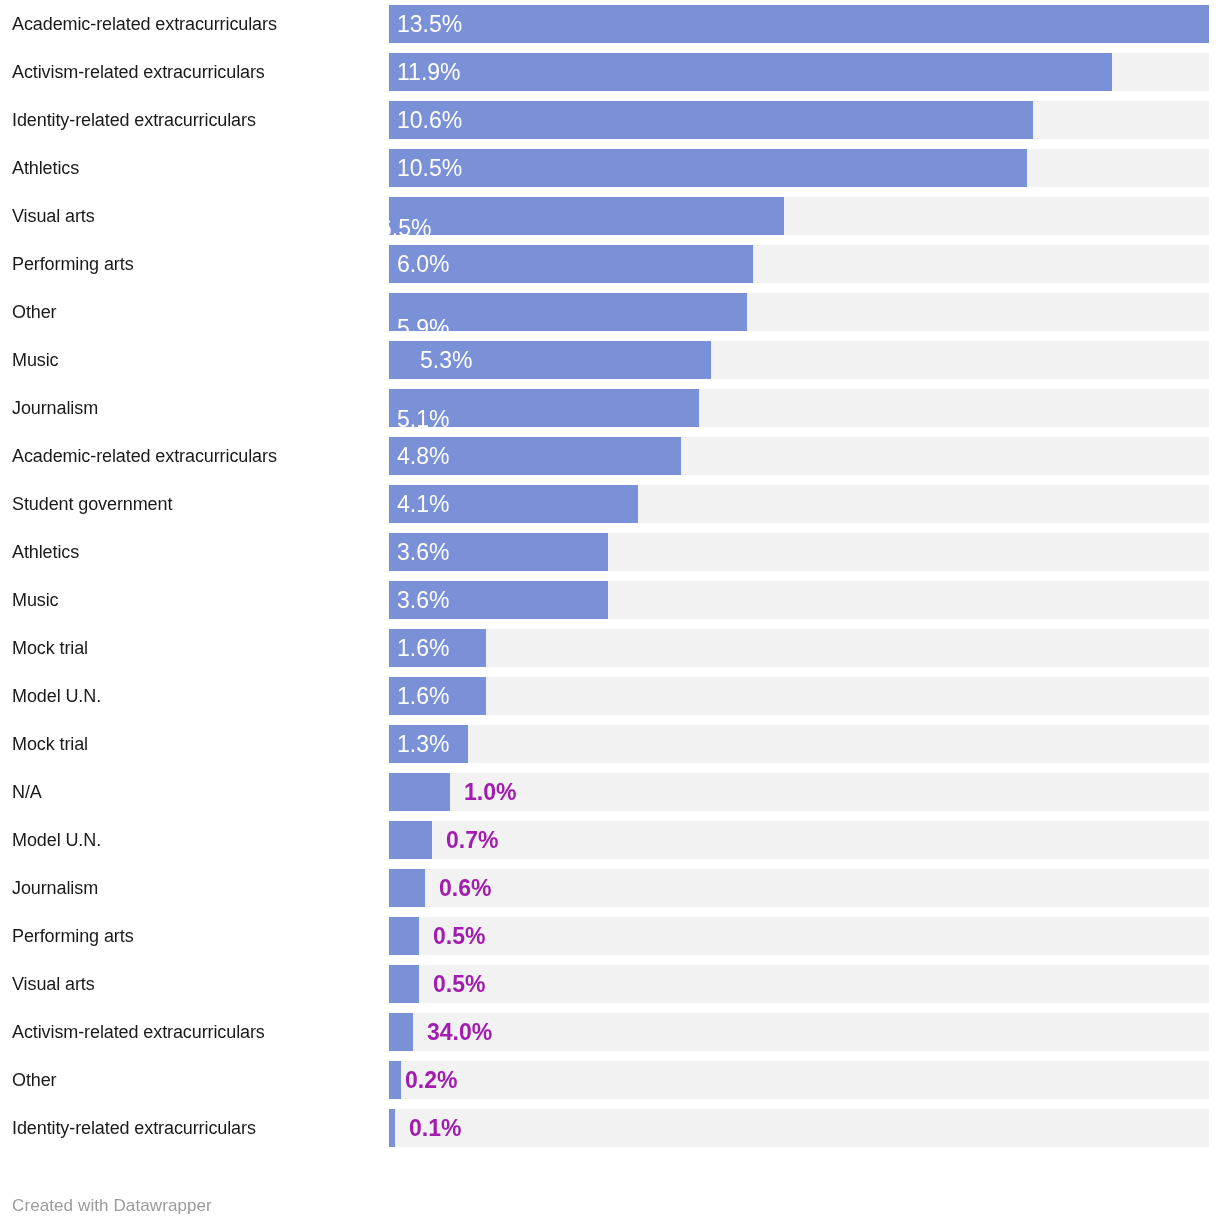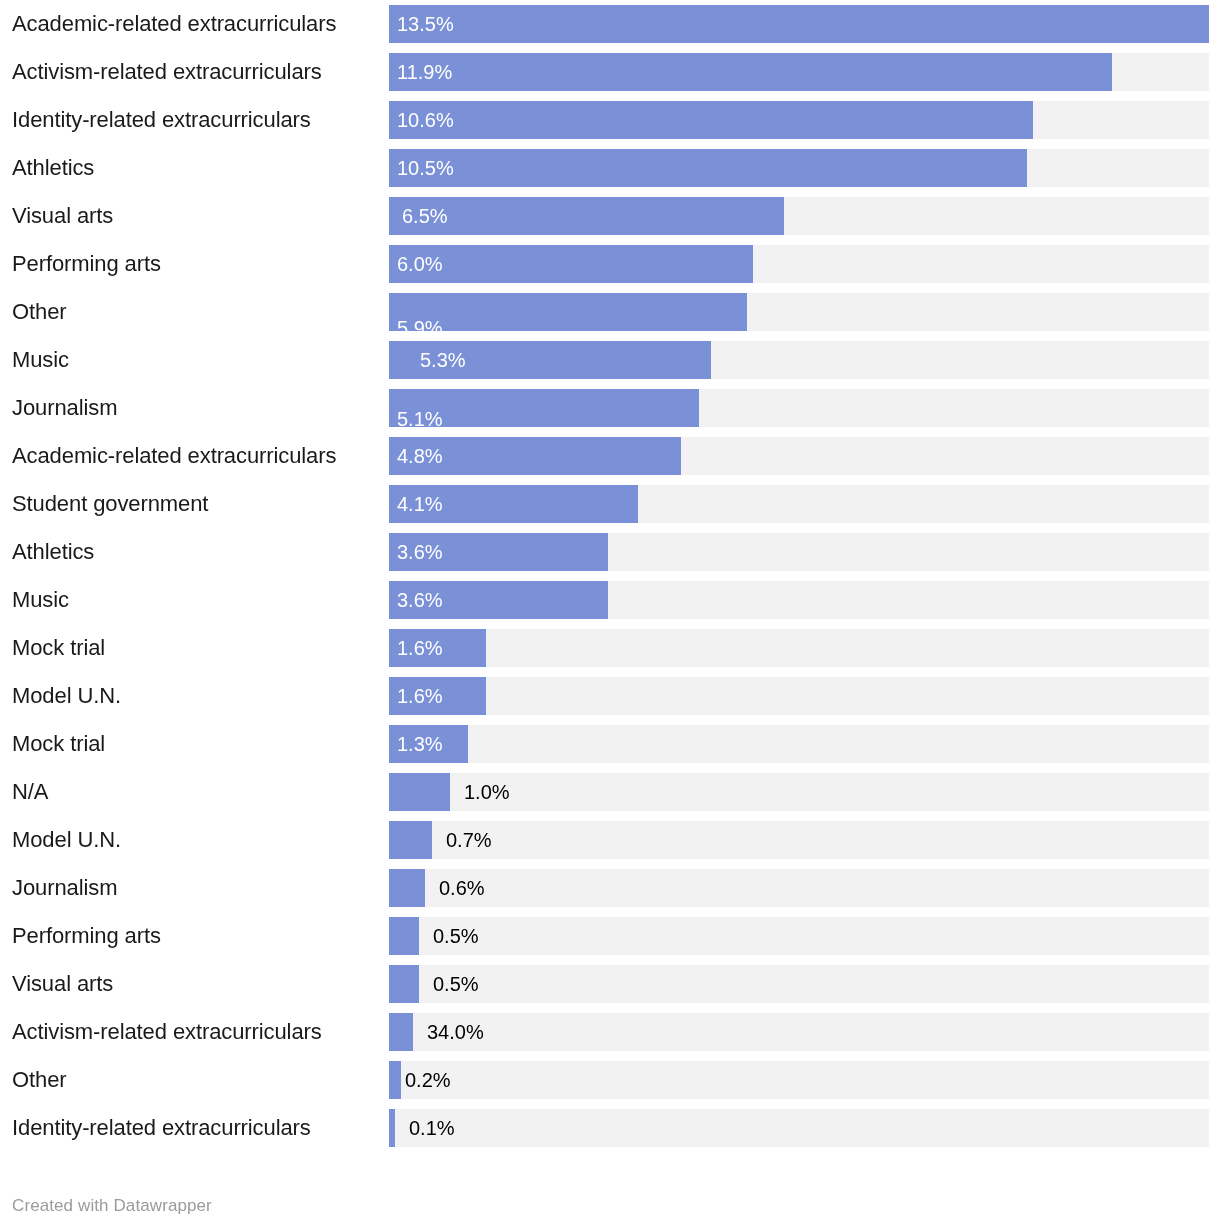--- a/index.html
+++ b/index.html
@@ -30,21 +30,21 @@
     position: relative;
     height: 48px;
     width: 1220px;
   }
   .row-label {
     position: absolute;
     left: 12px;
     top: 0;
     height: 48px;
     line-height: 48px;
-    font-size: 22px;
+    font-size: 18px;
     color: #1a1a1a;
     white-space: nowrap;
     letter-spacing: -0.1px;
   }
   .track {
     position: absolute;
     left: 389px;
     top: 5px;
     width: 820px;
     height: 38px;
@@ -55,28 +55,29 @@
     left: 389px;
     top: 5px;
     height: 38px;
     background: #7b91d7;
   }
   .value {
     position: absolute;
     top: 5px;
     height: 28px;
     line-height: 38px;
-    font-size: 20px;
+    font-size: 23px;
     white-space: nowrap;
   }
   .value.inside {
     color: #ffffff;
   }
   .value.outside {
-    color: #000000;
+    color: #a21caf;
+    font-weight: bold;
   }
   .footer {
     position: absolute;
     left: 12px;
     bottom: 14px;
     font-size: 17px;
     color: #9b9b9b;
     letter-spacing: 0.1px;
   }
 </style>
@@ -106,21 +107,21 @@
       <div class="row">
         <div class="row-label">Athletics</div>
         <div class="track"></div>
         <div class="bar" style="width: 638px; background: rgb(123, 145, 215);"></div>
         <div class="value inside" style="left: 397px;">10.5%</div>
       </div>
       <div class="row">
         <div class="row-label">Visual arts</div>
         <div class="track"></div>
         <div class="bar" style="width: 395px; background: rgb(123, 145, 215);"></div>
-        <div class="value inside" style="left: 402px;">6.5%</div>
+        <div class="value inside" style="left: 379px; margin-top: 12px;">6.5%</div>
       </div>
       <div class="row">
         <div class="row-label">Performing arts</div>
         <div class="track"></div>
         <div class="bar" style="width: 364px; background: rgb(123, 145, 215);"></div>
         <div class="value inside" style="left: 397px;">6.0%</div>
       </div>
       <div class="row">
         <div class="row-label">Other</div>
         <div class="track"></div>

